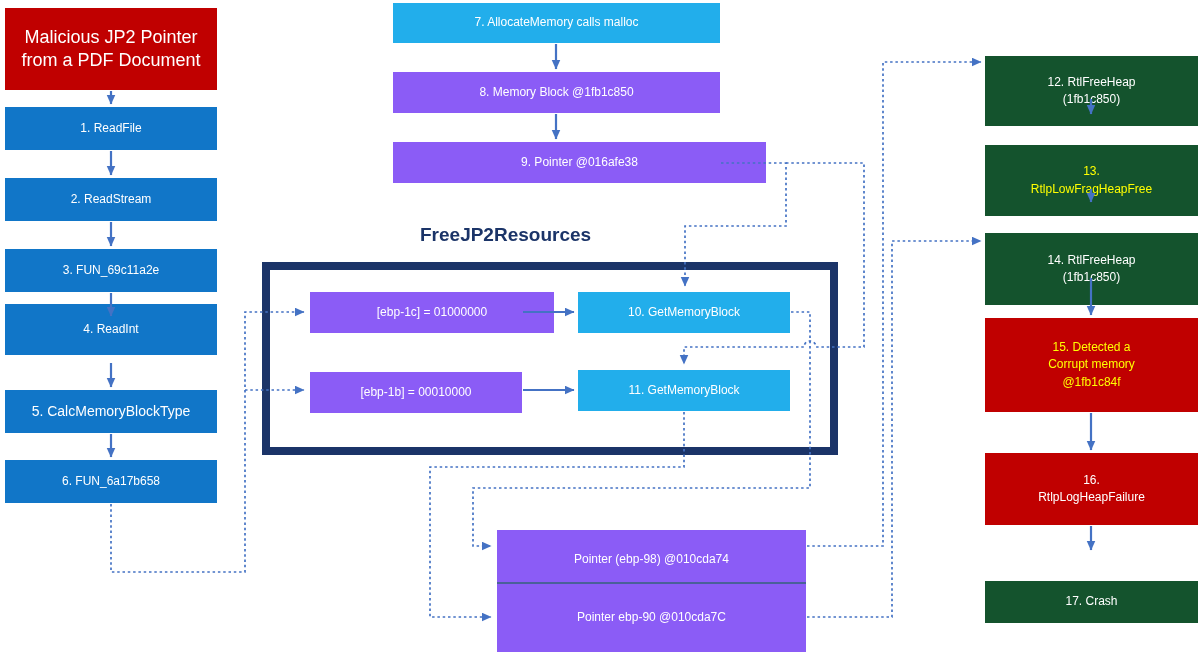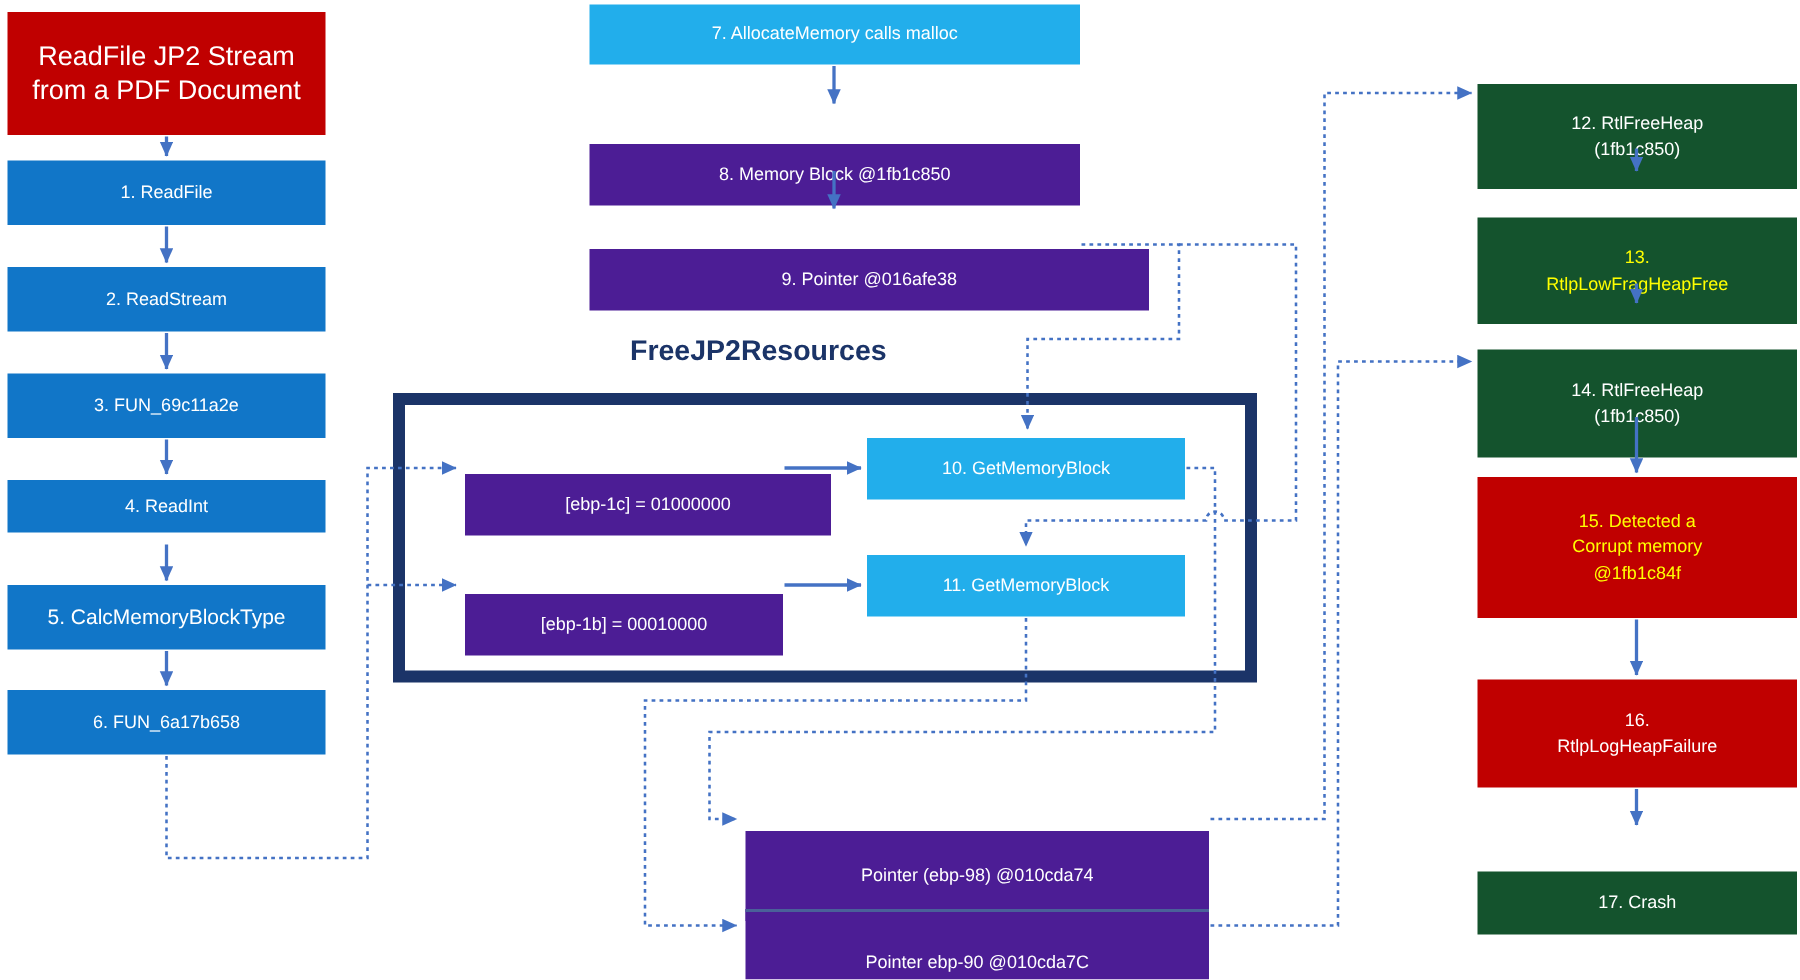--- a/index.html
+++ b/index.html
@@ -2,45 +2,45 @@
 <html><head>
 <meta charset="utf-8">
 <style>
   html,body{margin:0;padding:0;background:#ffffff;}
   #canvas{position:relative;width:1200px;height:653px;background:#ffffff;overflow:hidden;
           font-family:"Liberation Sans", sans-serif;}
   .node{position:absolute;display:flex;align-items:center;justify-content:center;
         text-align:center;color:#ffffff;white-space:pre-line;font-size:12px;line-height:1.3;
         z-index:2;box-sizing:border-box;padding:2px 4px;}
   .blue{background:#1176C8;}
-  .navy{background:#4c1d95;margin-top:24px;}
+  .navy{background:#8b5cf6;}
   .cyan{background:#22AEEB;}
   .red{background:#14532d;margin-top:28px;}
   .dkred{background:#C00000;}
   .yellowtext{color:#FFFF00;}
   .small{font-size:14px;}
   .tall{line-height:1.45;}
   #frame{position:absolute;left:262px;top:262px;width:576px;height:193px;
          border:8px solid #1B3468;box-sizing:border-box;z-index:1;background:#ffffff;}
   #frame-title{position:absolute;left:420px;top:224px;width:240px;text-align:left;
          font-size:19px;font-weight:bold;color:#1B3468;z-index:2;}
   .divider-top{border-top:2px solid #4a6099;}
   #wires{position:absolute;left:0;top:0;width:1200px;height:653px;z-index:5;pointer-events:none;}
 </style>
 </head>
 <body>
 
 <div id="canvas">
 
-  <div class="node dkred" style="left:5px;top:8px;width:212px;height:82px;font-size:18px">ReadFile JP2 Stream
+  <div class="node dkred" style="left:5px;top:8px;width:212px;height:82px;font-size:18px">Malicious JP2 Pointer
 from a PDF Document</div>
   <div class="node blue" style="left:5px;top:107px;width:212px;height:43px">1. ReadFile</div>
   <div class="node blue" style="left:5px;top:178px;width:212px;height:43px">2. ReadStream</div>
   <div class="node blue" style="left:5px;top:249px;width:212px;height:43px">3. FUN_69c11a2e</div>
-  <div class="node blue" style="left:5px;top:320px;width:212px;height:35px">4. ReadInt</div>
+  <div class="node blue" style="left:5px;top:304px;width:212px;height:51px">4. ReadInt</div>
   <div class="node blue small" style="left:5px;top:390px;width:212px;height:43px">5. CalcMemoryBlockType</div>
   <div class="node blue" style="left:5px;top:460px;width:212px;height:43px">6. FUN_6a17b658</div>
 
   <div class="node cyan" style="left:393px;top:3px;width:327px;height:40px">7. AllocateMemory calls malloc</div>
   <div class="node navy" style="left:393px;top:72px;width:327px;height:41px">8. Memory Block @1fb1c850</div>
   <div class="node navy" style="left:393px;top:142px;width:373px;height:41px">9. Pointer @016afe38</div>
 
   <div id="frame-title">FreeJP2Resources</div>
   <div id="frame"></div>
 

